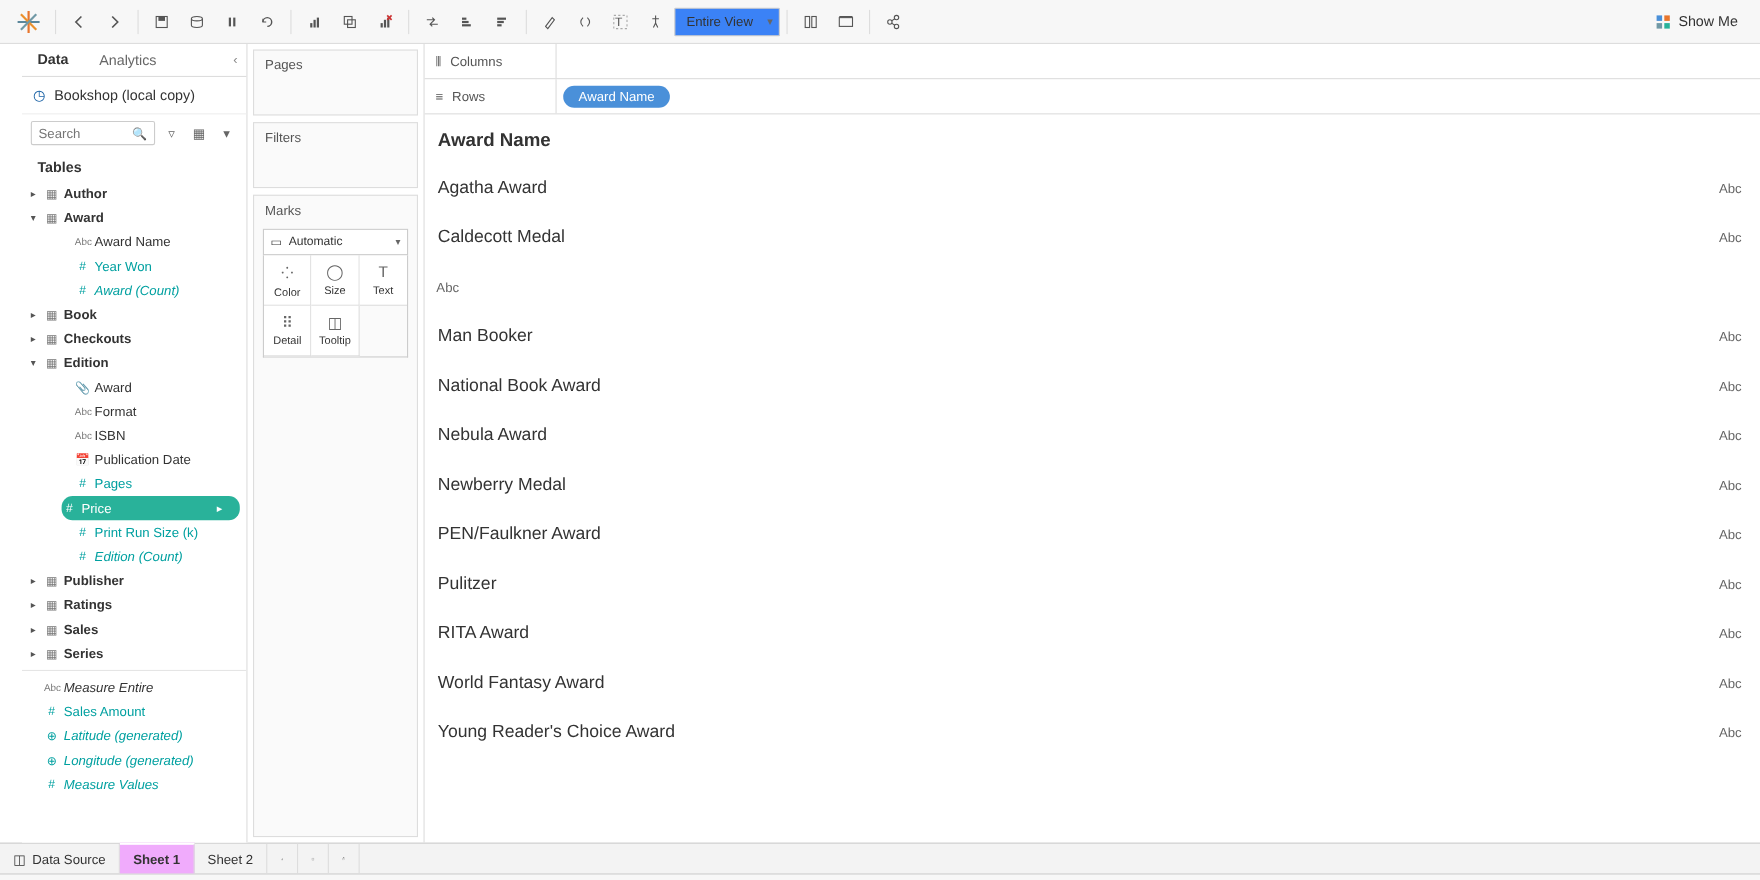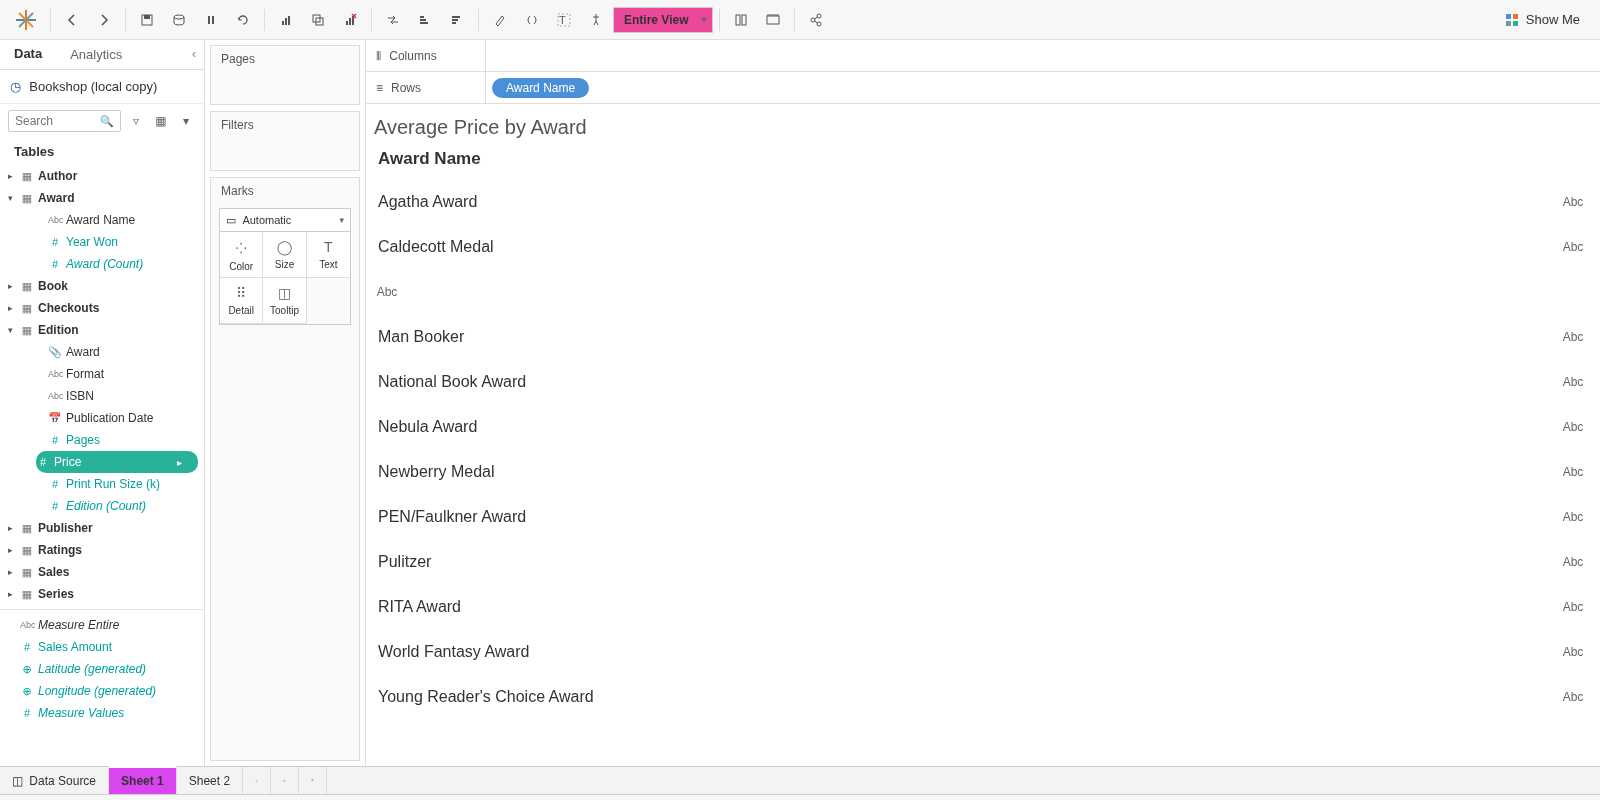--- a/index.html
+++ b/index.html
@@ -3,27 +3,27 @@
 <meta charset="utf-8">
 <style>
 * { margin: 0; padding: 0; box-sizing: border-box; font-family: -apple-system, BlinkMacSystemFont, "Segoe UI", Arial, sans-serif; }
 body { background: #fff; font-size: 13px; color: #333; overflow: hidden; height: 800px; width: 1600px; }
 
 
 .toolbar { height: 40px; background: #f7f7f7; border-bottom: 1px solid #ddd; display: flex; align-items: center; padding: 0 8px; gap: 2px; }
 .tb-logo { width: 24px; height: 24px; margin: 0 6px; }
 .tb-btn { width: 30px; height: 28px; display: flex; align-items: center; justify-content: center; border-radius: 2px; color: #555; cursor: pointer; }
 .tb-sep { width: 1px; height: 22px; background: #ddd; margin: 0 4px; }
-.tb-select { height: 26px; border: 1px solid #ccc; background: #ec4899; padding: 0 24px 0 10px; font-size: 12px; display: flex; align-items: center; border-radius: 1px; position: relative; font-weight: bold; }
+.tb-select { height: 26px; border: 1px solid #ccc; background: #3b82f6; padding: 0 24px 0 10px; font-size: 12px; display: flex; align-items: center; border-radius: 1px; position: relative; }
 .tb-select::after { content: "▾"; position: absolute; right: 6px; color: #666; font-size: 10px; }
 .tb-spacer { flex: 1; }
 .show-me { display: flex; align-items: flex-start; gap: 6px; padding: 0 12px; color: #333; font-size: 13px; }
 
 
-.main { display: flex; height: 726px; }
+.main { display: flex; height: 726px; margin-left: 20px; }
 
 
 .data-pane { width: 205px; border-right: 1px solid #ddd; display: flex; flex-direction: column; background: #fff; }
 .data-tabs { display: flex; border-bottom: 1px solid #ddd; height: 30px; position: relative; }
 .data-tab { padding: 0 14px; display: flex; align-items: center; font-size: 13px; font-weight: bold; cursor: pointer; }
 .data-tab.active { border-bottom: 3px solid transparent; }
 .data-tab:not(.active) { color: #666; font-weight: normal; }
 .collapse-chevron { position: absolute; right: 8px; top: 7px; color: #888; font-size: 12px; cursor: pointer; }
 .ds-row { display: flex; align-items: center; gap: 8px; padding: 6px 10px; border-bottom: 1px solid #eee; height: 34px; }
 .ds-icon { color: #1e65a7; }
@@ -75,21 +75,21 @@
 .viz-title { font-size: 20px; color: #555; padding: 2px 0 6px 0; font-weight: 400; }
 .viz-header { font-size: 17px; font-weight: 600; padding: 4px 0 10px 4px; }
 .viz-rows { display: flex; flex-direction: column; }
 .viz-row { display: flex; align-items: center; height: 45px; }
 .viz-row .rh { font-size: 16px; padding-left: 4px; flex: 1; }
 .viz-row .rv { width: 40px; text-align: center; font-size: 12px; color: #666; padding-right: 14px; }
 
 
 .bottom-tabs { height: 28px; border-top: 1px solid #ccc; background: #f3f3f3; display: flex; align-items: stretch; }
 .btab { padding: 0 12px; display: flex; align-items: center; font-size: 12px; border-right: 1px solid #ddd; gap: 6px; cursor: pointer; }
-.btab.active { background: #d946ef; border-top: 2px solid #fff; margin-top: -1px; font-weight: bold; }
+.btab.active { background: #f0abfc; border-top: 2px solid #fff; margin-top: -1px; font-weight: bold; }
 .btab-icon { width: 28px; justify-content: center; }
 
 
 .status { height: 20px; border-top: 1px solid #ccc; background: #f7f7f7; display: flex; align-items: center; font-size: 11px; color: #555; padding: 0 8px; gap: 16px; }
 .status .sp { flex: 1; }
 .status .nav { display: flex; gap: 3px; align-items: center; }
 .status .nav span { width: 14px; text-align: center; cursor: pointer; }
 
 svg { display: block; }
 </style>
@@ -450,21 +450,20 @@
     <div class="shelf-row">
       <div class="shelf-label">
           <span>≡</span>
           <span>Rows</span>
         </div>
       <div class="shelf-track">
           <div class="pill">Award Name</div>
         </div>
     </div>
     <div class="viz">
-      <div class="viz-title">Average Price by Award</div>
       <div class="viz-header">Award Name</div>
       <div class="viz-rows" id="vizrows">
           <div class="viz-row">
             <div class="rh">Agatha Award</div>
             <div class="rv">Abc</div>
           </div>
           <div class="viz-row">
             <div class="rh">Caldecott Medal</div>
             <div class="rv">Abc</div>
           </div>

